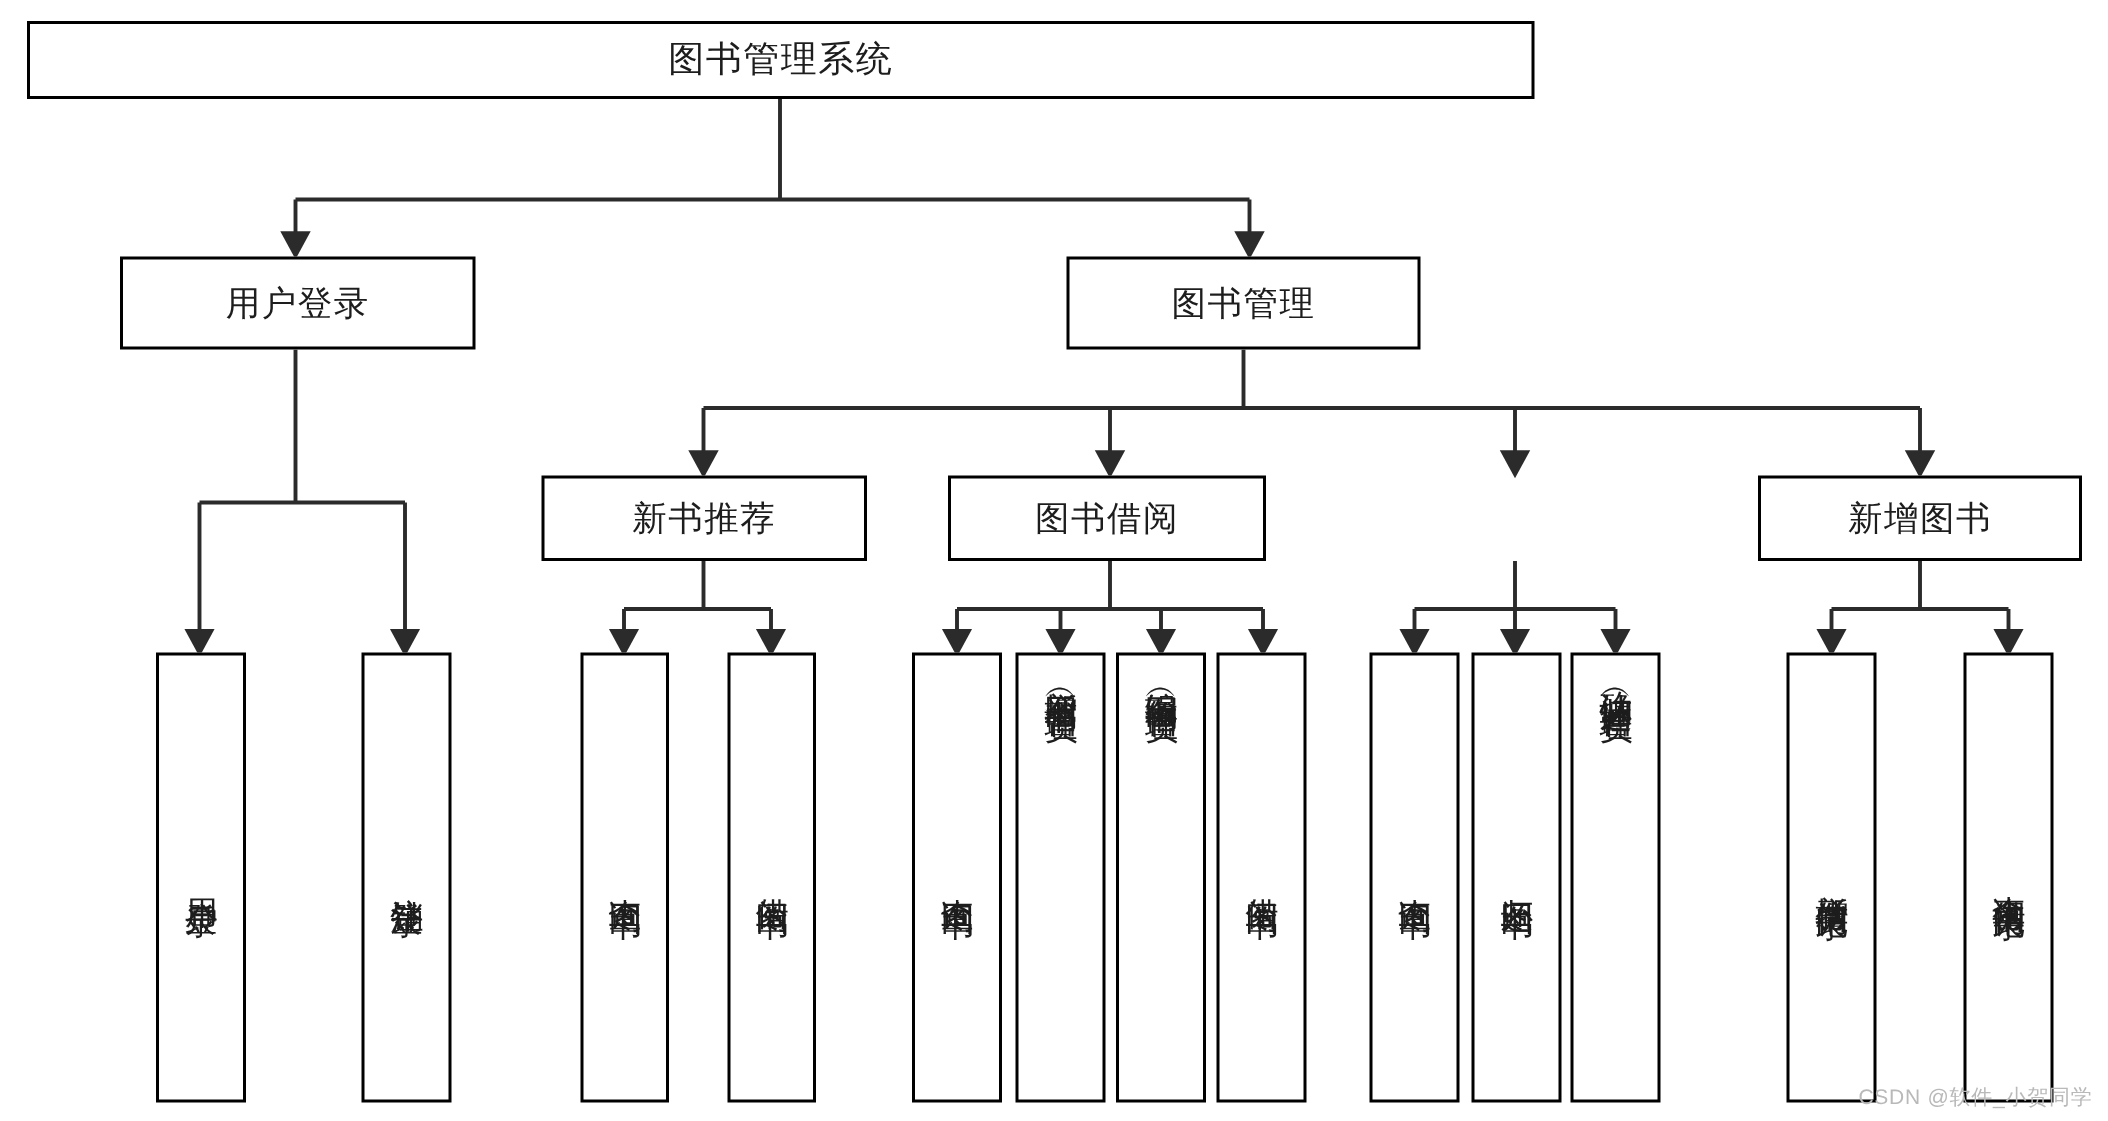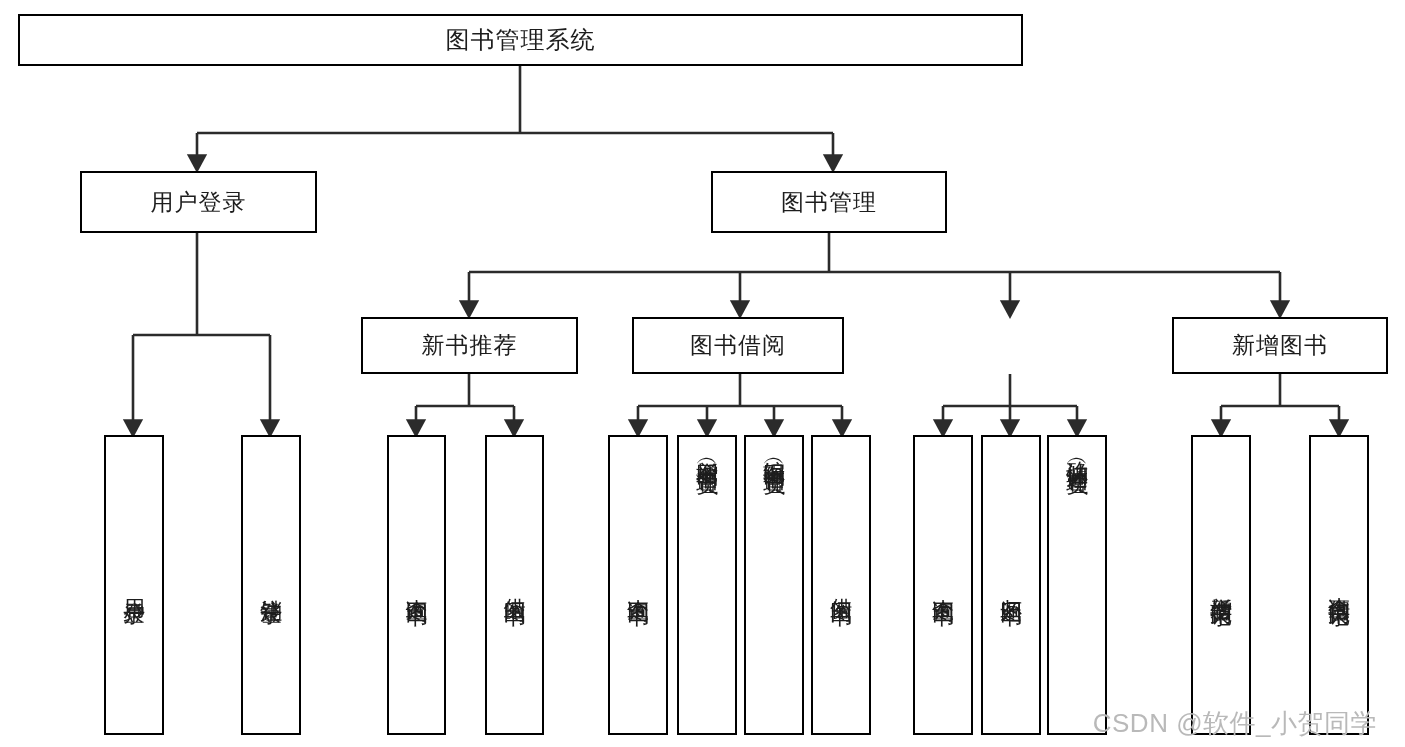--- a/index.html
+++ b/index.html
@@ -63,23 +63,23 @@
     letter-spacing: 2px;
     white-space: nowrap;
   }
   
   .node.vert.vcenter {
     align-items: center;
     padding-top: 0;
   }
   #watermark {
     position: absolute;
-    right: 28px;
+    right: 10px;
     bottom: 6px;
-    font-size: 26px;
+    font-size: 14px;
     color: #b9b9b9;
     white-space: nowrap;
     letter-spacing: 0.5px;
   }
 </style>
 </head>
 <body>
 
 <div id="diagram-root">
 

